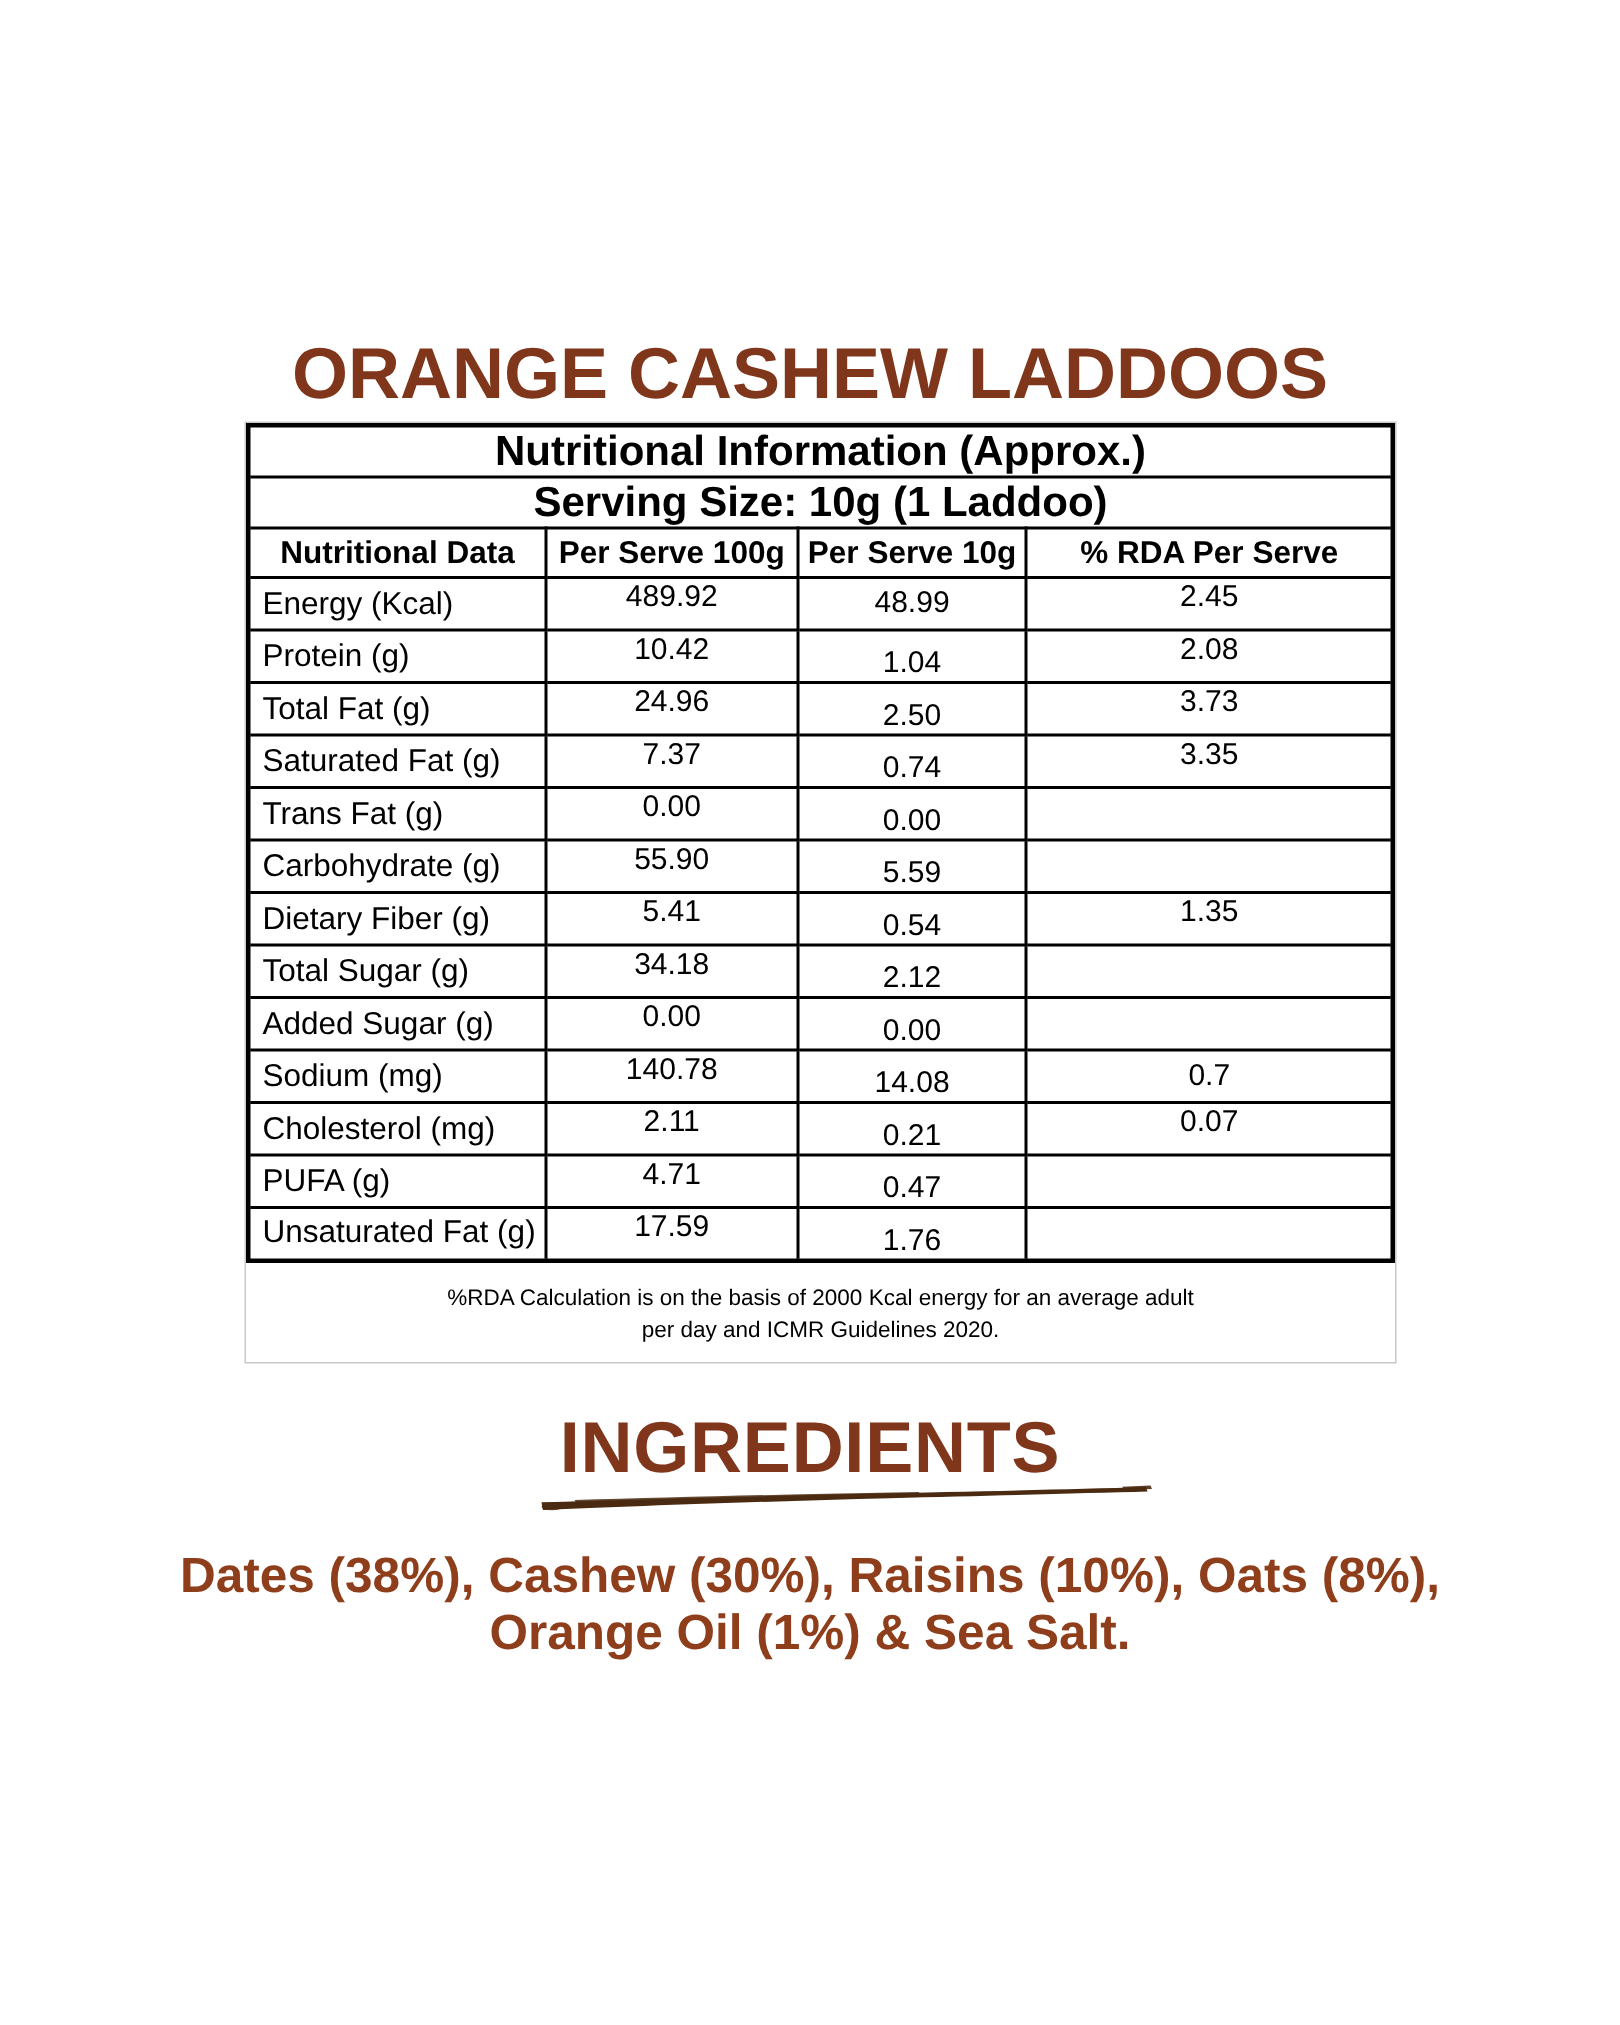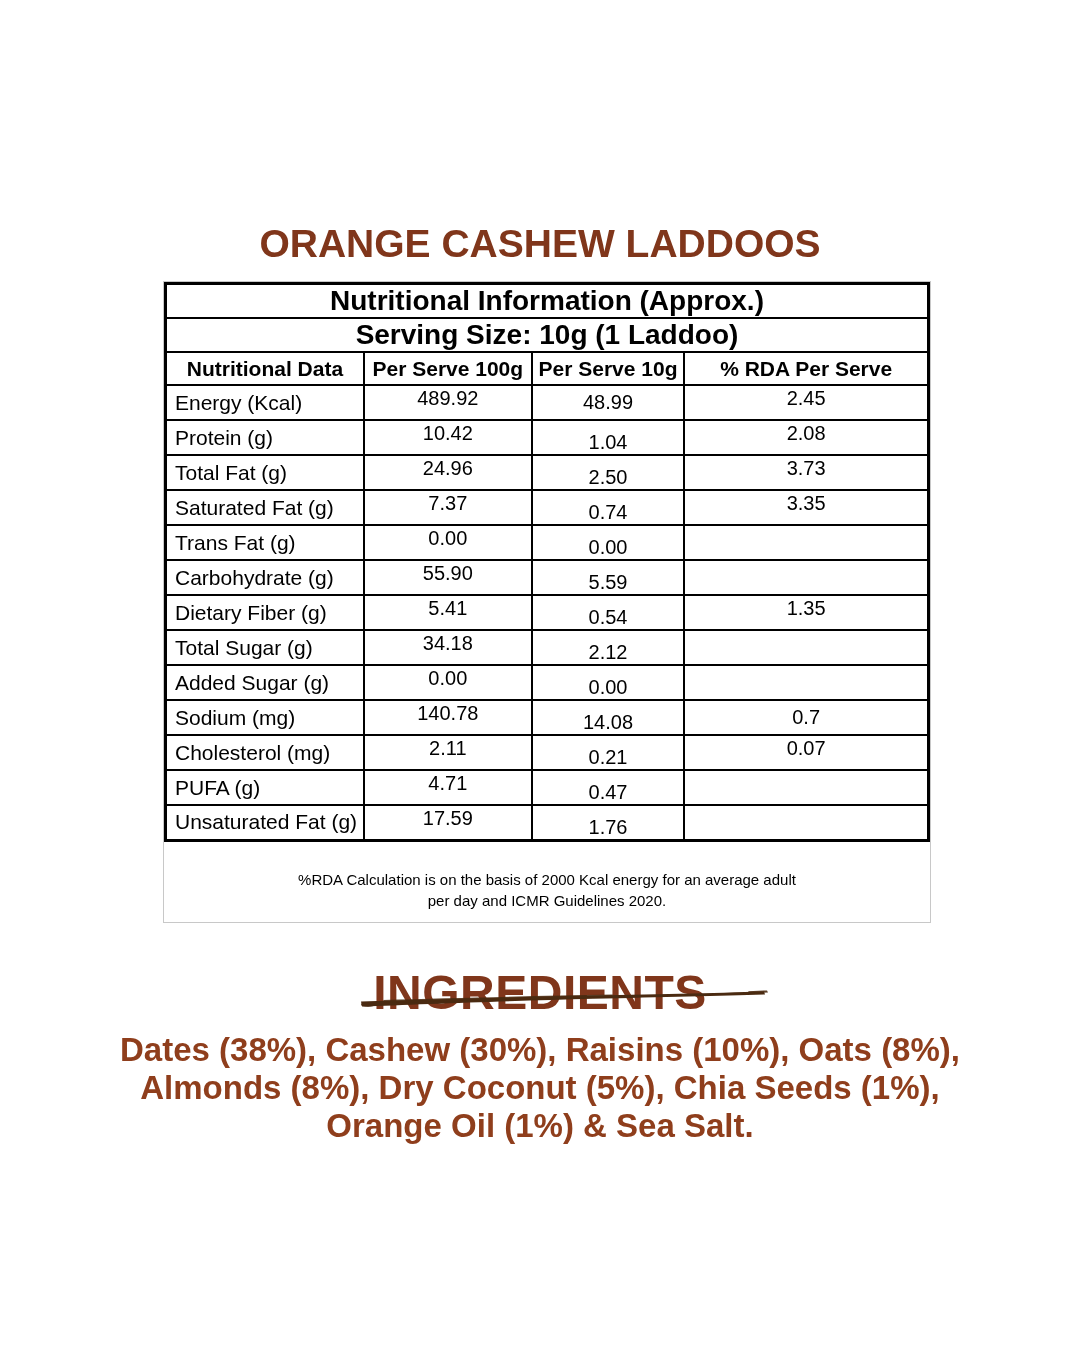--- a/index.html
+++ b/index.html
@@ -13,21 +13,21 @@
   .page{
     position:relative;
     width:1080px;height:1350px;
     background:#ffffff;
     overflow:hidden;
     font-family:"Liberation Sans", sans-serif;
   }
   .main-title{
     position:absolute;top:222px;left:0;width:100%;
     text-align:center;
-    font-size:39px;font-weight:700;letter-spacing:0px;
+    font-size:48px;font-weight:700;letter-spacing:0px;
     color:var(--brand);
     white-space:nowrap;
   }
   .nutri-box{
     position:absolute;top:281px;left:163px;width:768px;
     border:1px solid var(--frame);
     background:#fff;
   }
   table.nutri{
     width:100%;
@@ -51,28 +51,28 @@
   tr.data td{height:35px;font-size:20px;}
   tr.data td.c1{
     text-align:left;padding-left:8px;font-size:21px;
     white-space:nowrap;
   }
   tr.data td.c2, tr.data td.c3, tr.data td.c4{text-align:center;}
   .v{display:inline-block;}
   .v-hi{transform:translateY(-4px);}
   .v-lo{transform:translateY(5px);}
   .footnote{
-    padding:27px 30px 11px;
+    padding:13px 30px 11px;
     text-align:center;
     font-size:15px;
     line-height:1.4;
     color:#000;
   }
   .ing-heading{
-    position:absolute;top:965px;left:0;width:100%;
+    position:absolute;top:938px;left:0;width:100%;
     text-align:center;
     font-size:48px;font-weight:700;letter-spacing:0.5px;
     color:var(--brand);
     white-space:nowrap;
   }
   .brush{
     position:absolute;top:988px;left:358px;
   }
   .ing-text{
     position:absolute;top:1031px;left:40px;width:1000px;
@@ -203,17 +203,16 @@
 
   <svg class="brush" width="412" height="22" viewBox="0 0 412 22">
     <path fill="#4A2A11" d="M3 13.5 C 60 11.8 140 9.6 220 7.8 C 295 6.2 355 5 406 3.4 L 407 6.4 C 365 7.6 305 9 235 10.8 C 155 12.8 62 16.2 4 18.6 Z"></path>
     <path fill="#4A2A11" opacity="0.85" d="M25 12 C 95 10 175 8 255 6.6 L 253 9.4 C 180 10.8 100 13 27 14.8 Z"></path>
     <path fill="#4A2A11" opacity="0.9" d="M390 3.2 L 409 2.4 L 410 4.6 L 392 5.4 Z"></path>
     <ellipse cx="10" cy="16.5" rx="7" ry="2.4" fill="#4A2A11" opacity="0.8"></ellipse>
   </svg>
 
   <div class="ing-text">
     <div>Dates (38%), Cashew (30%), Raisins (10%), Oats (8%),</div>
-    <div>Almonds (8%), Dry Coconut (5%), Chia Seeds (1%),</div>
     <div>Orange Oil (1%) &amp; Sea Salt.</div>
   </div>
 
 </div>
 
 </body></html>

